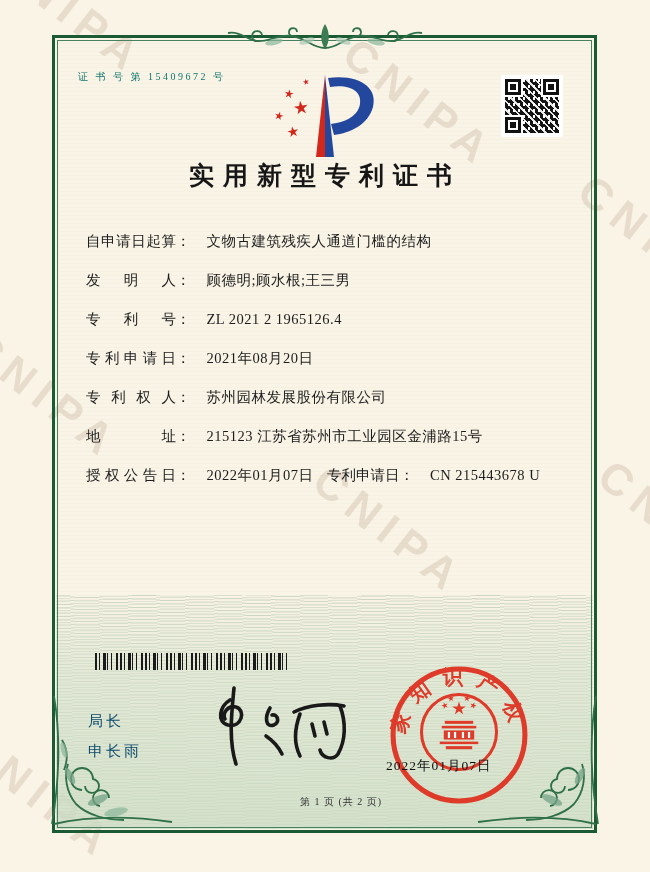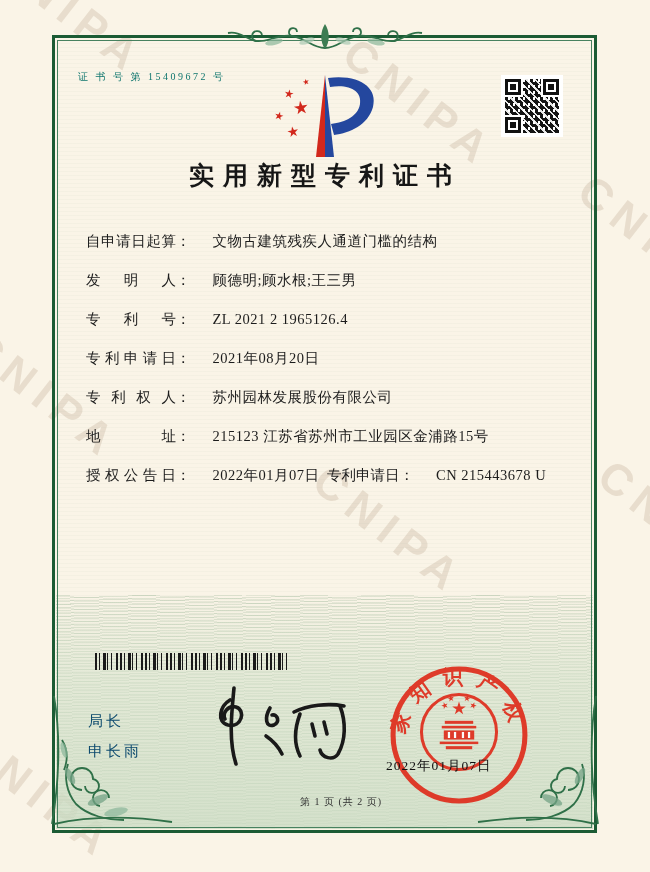--- a/index.html
+++ b/index.html
@@ -43,21 +43,21 @@
 
   .logo { position:absolute; z-index:3; left:258px; top:72px; width:140px; height:88px; }
 
   .title { position:absolute; z-index:3; left:0; top:159px; width:650px; text-align:center;
            font-size:25px; font-weight:bold; letter-spacing:9px; color:#161616; }
 
   .fields { position:absolute; z-index:3; left:86px; top:231px; width:478px; font-size:14.5px; color:#1c1c1c; }
   .frow { line-height:20px; margin-bottom:19px; position:relative; white-space:nowrap; }
   .flabel { display:inline-block; width:90px; text-align:justify; text-align-last:justify; }
   .fcolon { display:inline-block; }
-  .fvalue { display:inline-block; margin-left:22px; letter-spacing:0.5px; }
+  .fvalue { display:inline-block; margin-left:16px; letter-spacing:0.5px; }
   .grant-right { position:absolute; left:241px; top:0; }
 
   .paras { position:absolute; z-index:3; left:86px; top:492px; width:478px; font-size:14.5px;
            line-height:25.5px; color:#3d3d3d; font-style:italic; text-align:justify; }
   .paras p { text-indent:2em; }
 
   .barcode { position:absolute; z-index:3; left:95px; top:653px; width:196px; height:17px;
      background:
        repeating-linear-gradient(90deg,#1a1a1a 0 2px,transparent 2px 4px,#1a1a1a 4px 5px,transparent 5px 8px,
          #1a1a1a 8px 11px,transparent 11px 12px,#1a1a1a 12px 13px,transparent 13px 16px,

